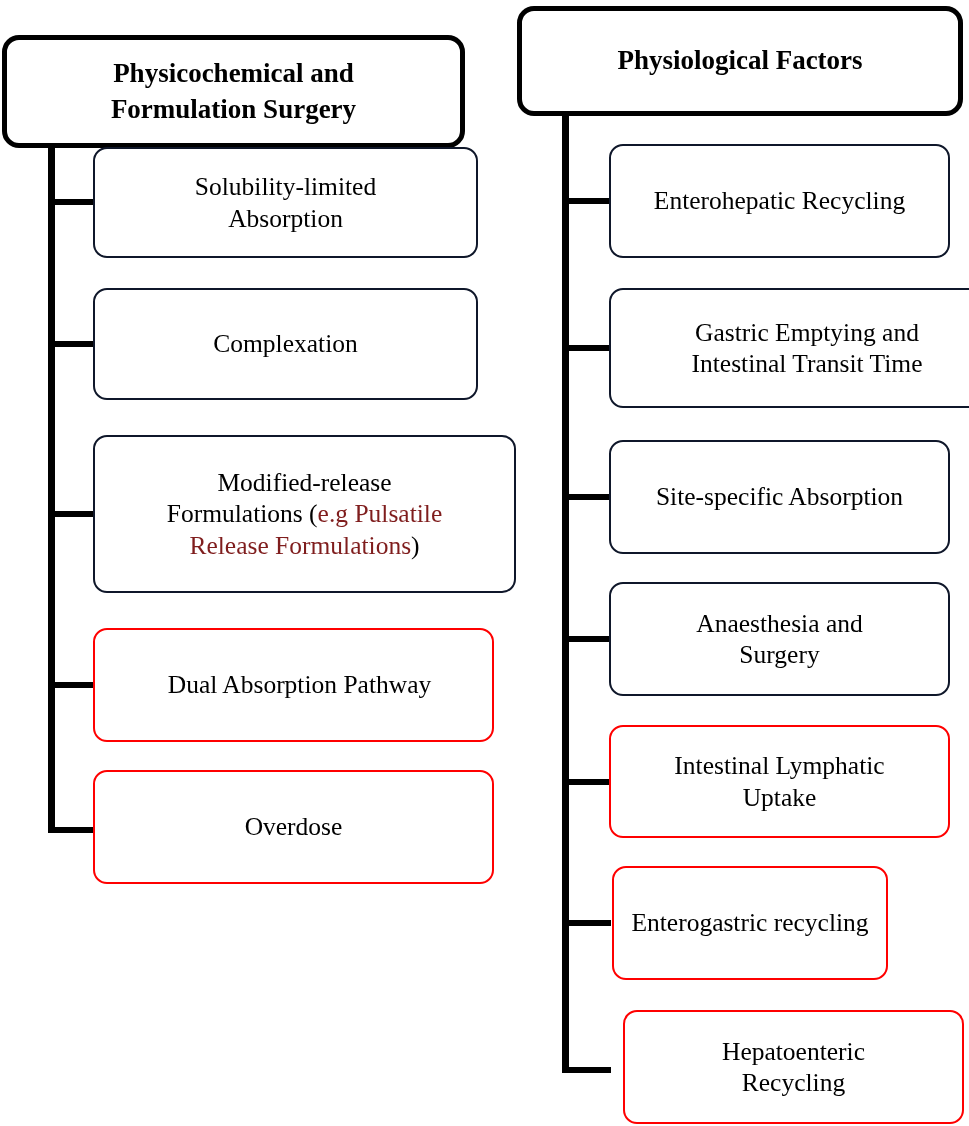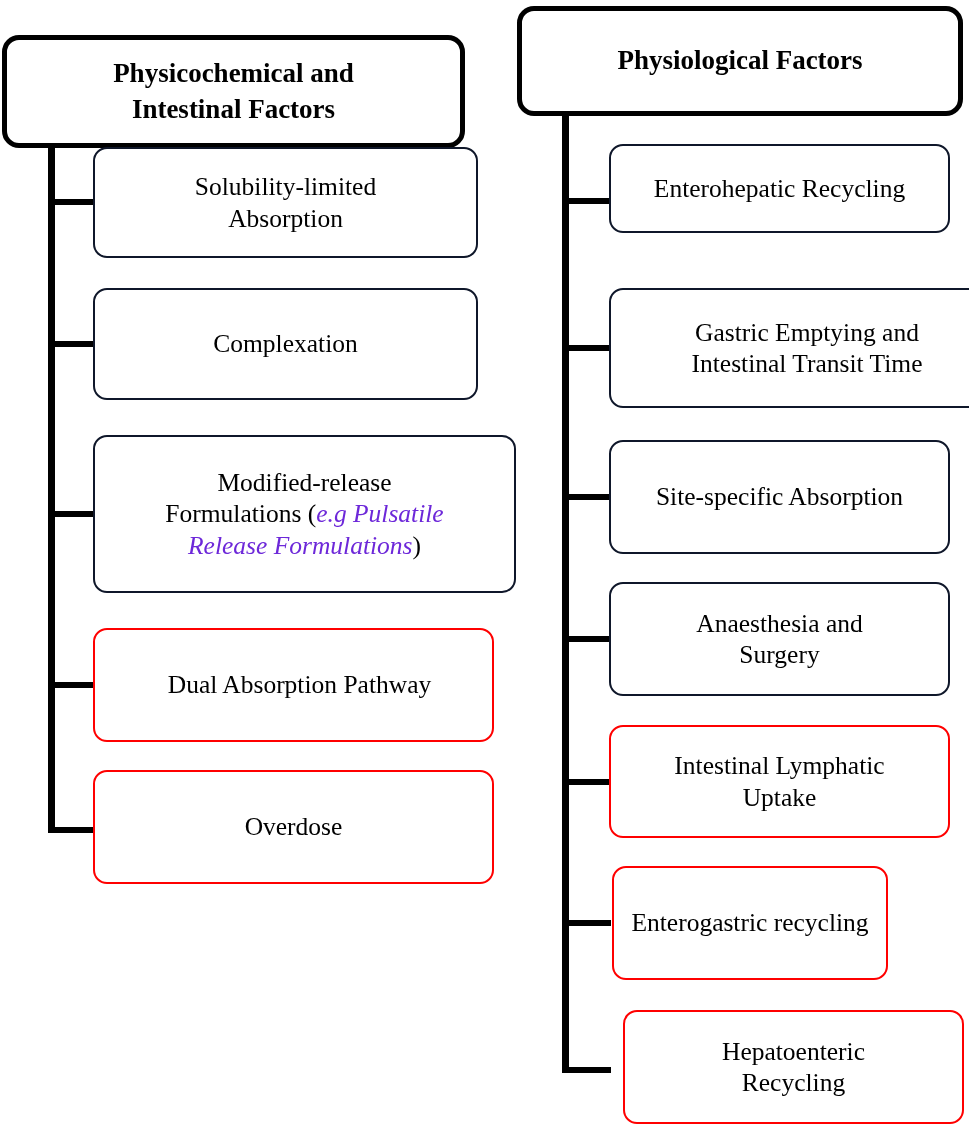--- a/index.html
+++ b/index.html
@@ -49,21 +49,21 @@
 
   
   .node.child {
     border: 2px solid #0f172a;
     font-size: 25.5px;
   }
   
   .node.child.flag {
     border: 2px solid #FF0000;
   }
-  .node .txt .hl { color: #6d28d9; font-style: italic; }
+  .node .txt .hl { color: #7f1d1d; }
 
   
   .trunk {
     position: absolute;
     width: 7px;
     background: #000000;
     z-index: 1;
   }
   .stub {
     position: absolute;
@@ -73,21 +73,21 @@
   }
 </style>
 </head>
 <body>
 
 <div id="diagram">
 
   <div class="node root" style="left:2px; top:3px; width:463px; height:113px;margin-top:32px;">
     <span class="txt">
       <span>Physicochemical and</span><br>
-      <span>Intestinal Factors</span>
+      <span>Formulation Surgery</span>
     </span>
   </div>
 
   <div class="trunk" style="left:48px; top:113px; height:720px;"></div>
 
   <div class="stub" style="left:48px; top:199px; width:47px;"></div>
   <div class="node child" style="left:93px; top:147px; width:385px; height:111px;">
     <span class="txt">
       <span>Solubility-limited</span><br>
       <span>Absorption</span>
@@ -118,21 +118,21 @@
     <span class="txt">Overdose</span>
   </div>
 
   <div class="node root" style="left:517px; top:6px; width:446px; height:110px;">
     <span class="txt">Physiological Factors</span>
   </div>
 
   <div class="trunk" style="left:562px; top:113px; height:960px;"></div>
 
   <div class="stub" style="left:562px; top:198px; width:49px;"></div>
-  <div class="node child" style="left:609px; top:144px; width:341px; height:89px;">
+  <div class="node child" style="left:609px; top:144px; width:341px; height:114px;">
     <span class="txt">Enterohepatic Recycling</span>
   </div>
 
   <div class="stub" style="left:562px; top:345px; width:49px;"></div>
   <div class="node child" style="left:609px; top:288px; width:396px; height:120px;">
     <span class="txt">
       <span>Gastric Emptying and</span><br>
       <span>Intestinal Transit Time</span>
     </span>
   </div>

